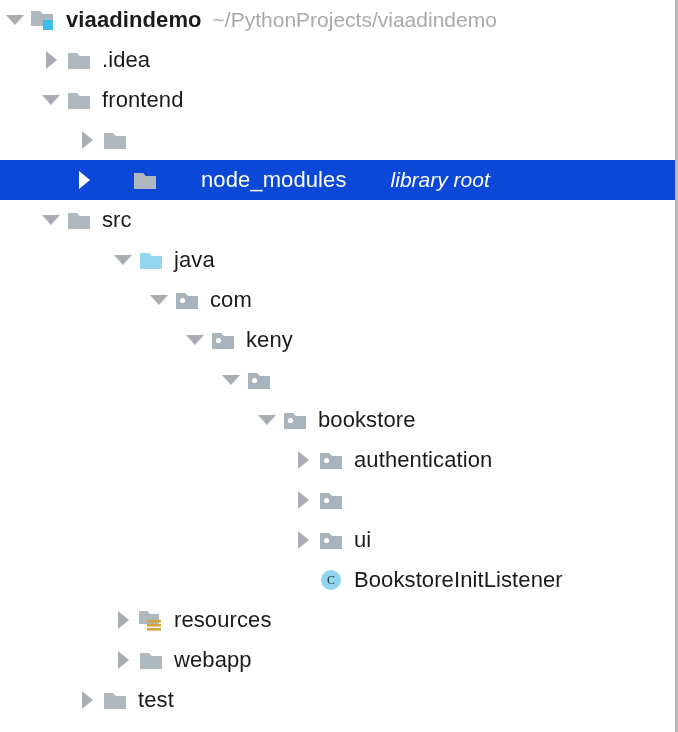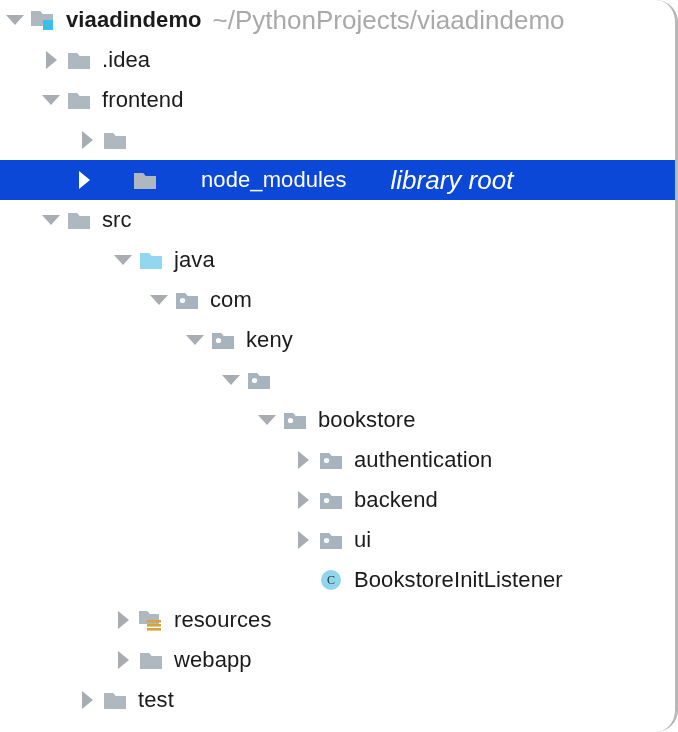--- a/index.html
+++ b/index.html
@@ -15,21 +15,20 @@
   }
 
   #project-tree {
     position: relative;
     width: 678px;
     height: 732px;
     background: #ffffff;
     box-sizing: border-box;
     border-right: 3px solid #b8b8b8;
     overflow: hidden;
-    border-radius: 22px;
   }
 
   .tree-row {
     position: relative;
     height: 40px;
     display: flex;
     align-items: center;
     white-space: nowrap;
     box-sizing: border-box;
   }
@@ -81,21 +80,21 @@
   .label {
     font-size: 22px;
     color: #1b1b1b;
     letter-spacing: 0.1px;
     line-height: 40px;
   }
   .label.bold { font-weight: bold; }
   .selected .label { color: #ffffff; }
 
   .sublabel {
-    font-size: 26px;
+    font-size: 21px;
     color: #a9a9a9;
     margin-left: 11px;
     line-height: 40px;
   }
   .selected .sublabel { color: #ffffff; font-style: italic; }
 
   
   .indent { flex: 0 0 auto; height: 40px; }
 </style>
 </head>
@@ -256,21 +255,20 @@
       <div class="indent" style="width: 288px;"></div>
       <div class="twisty collapsed">
         <span class="glyph"></span>
       </div>
       <div class="icon">
         <svg width="30" height="26" viewBox="0 0 30 26">
           <path d="M2 6 h9.24 l2.5 3 h10.26 v13 h-22 z" fill="#a8b4bd"></path>
           <circle cx="8.5" cy="13.5" r="2.6" fill="#ffffff"></circle>
         </svg>
       </div>
-      <span class="label">backend</span>
     </div>
     <div class="tree-row">
       <div class="indent" style="width: 288px;"></div>
       <div class="twisty collapsed">
         <span class="glyph"></span>
       </div>
       <div class="icon">
         <svg width="30" height="26" viewBox="0 0 30 26">
           <path d="M2 6 h9.24 l2.5 3 h10.26 v13 h-22 z" fill="#a8b4bd"></path>
           <circle cx="8.5" cy="13.5" r="2.6" fill="#ffffff"></circle>

